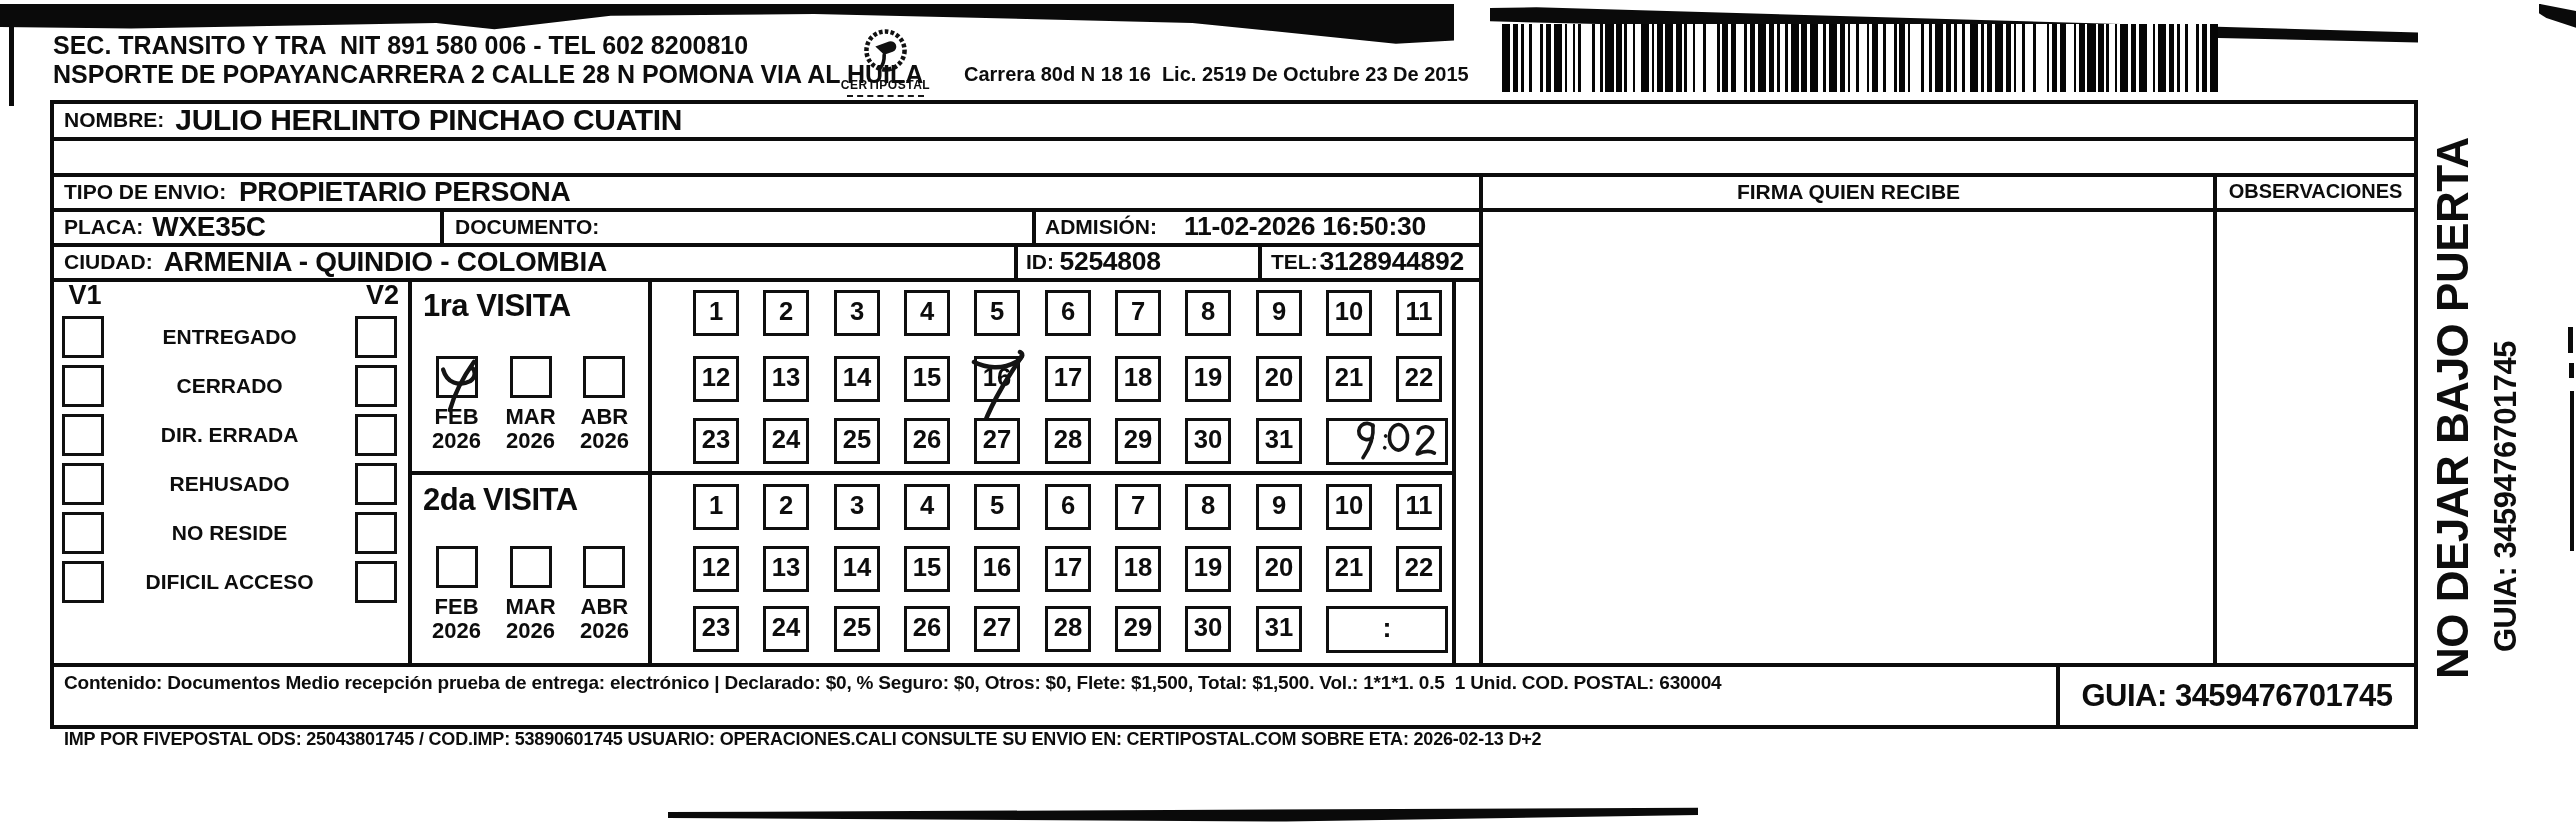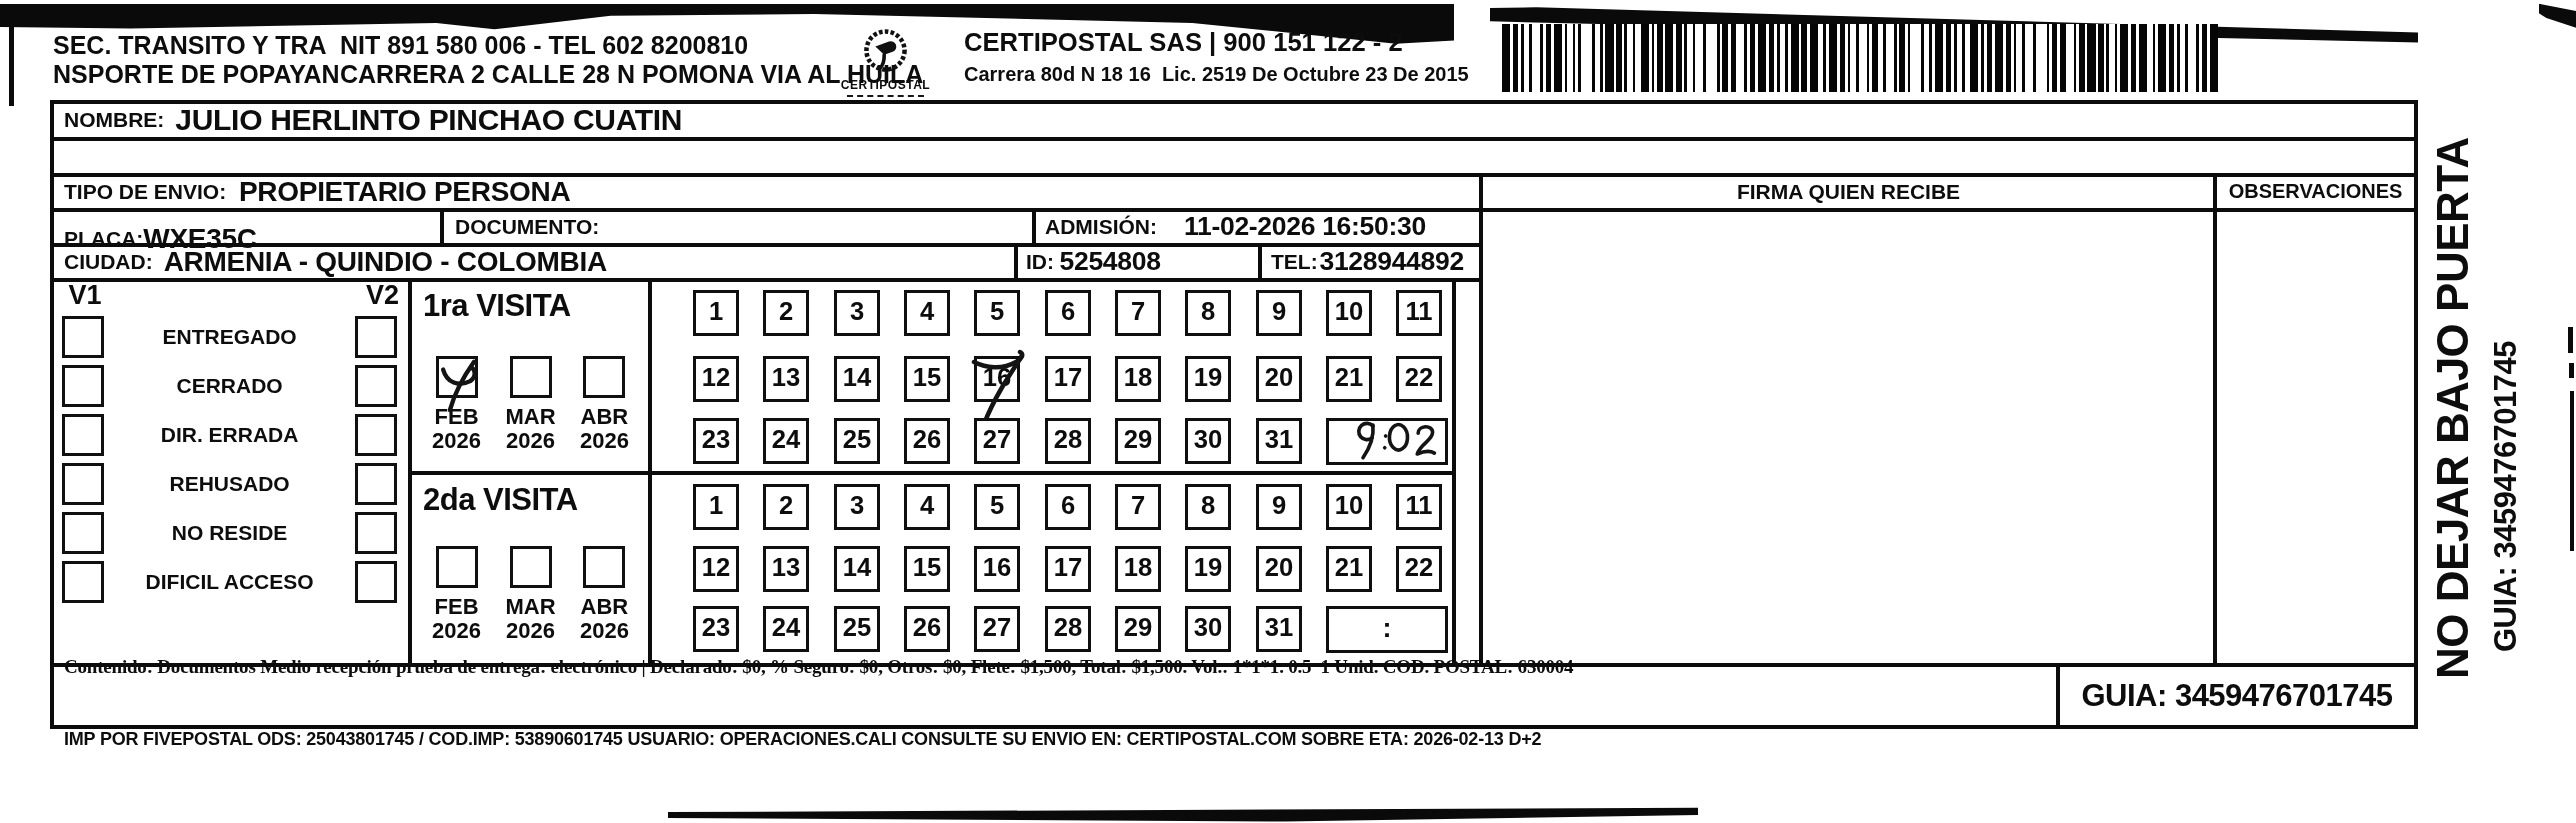--- a/index.html
+++ b/index.html
@@ -94,21 +94,20 @@
       <circle cx="0" cy="0" r="21" fill="none" stroke="#111" stroke-width="5" stroke-dasharray="4 2.5"></circle>
       <g transform="rotate(-20)">
         <path d="M-9,-8 h16 a6,6 0 0 1 0,12 h-10 z" fill="#111"></path>
         <path d="M-3,4 C-5,10 -8,14 -12,16" fill="none" stroke="#111" stroke-width="4" stroke-linecap="round"></path>
       </g>
     </svg>
     <div class="word">CERTIPOSTAL</div>
     <div class="squig"></div>
   </div>
 
-  <div class="carrier-1" style="left:964px;top:27px;">CERTIPOSTAL SAS | 900 151 122 - 2</div>
   <div class="carrier-2" style="left:964px;top:62px;">Carrera 80d N 18 16  Lic. 2519 De Octubre 23 De 2015</div>
 
   <div class="barcode" style="left:1502px;top:24px;width:731px;height:68px;">
       <div class="bar-b" style="width: 8.2px;"></div>
       <div class="bar-w" style="width: 2.7px;"></div>
       <div class="bar-b" style="width: 5.5px;"></div>
       <div class="bar-w" style="width: 2.7px;"></div>
       <div class="bar-b" style="width: 2.7px;"></div>
       <div class="bar-w" style="width: 5.5px;"></div>
       <div class="bar-b" style="width: 2.7px;"></div>
@@ -291,21 +290,21 @@
   <div class="ln" style="left:2056px;top:663px;width:3.7px;height:66px"></div>
 
   <div class="frow" style="left:64px;top:102px;height:35px;gap:11px;">
     <span class="flabel">NOMBRE:</span>
     <span class="fvalue">JULIO HERLINTO PINCHAO CUATIN</span>
   </div>
   <div class="frow" style="left:64px;top:175px;height:33px;gap:12.8px;">
     <span class="flabel">TIPO DE ENVIO:</span>
     <span class="fvalue sm">PROPIETARIO PERSONA</span>
   </div>
-  <div class="frow" style="left:64px;top:222px;height:33px;">
+  <div class="frow" style="left:64px;top:210px;height:33px;gap:9px;">
     <span class="flabel">PLACA:</span>
     <span class="fvalue sm">WXE35C</span>
   </div>
   <div class="frow" style="left:455px;top:210px;height:33px;gap:91px;">
     <span class="flabel">DOCUMENTO:</span>
   </div>
   <div class="frow" style="left:1045px;top:210px;height:33px;gap:27px;">
     <span class="flabel">ADMISIÓN:</span>
     <span class="fvalue sm" style="font-size:26.5px;">11-02-2026 16:50:30</span>
   </div>
@@ -490,21 +489,21 @@
       <div class="day-box" style="left: 322px; top: 131px;">27</div>
       <div class="day-box" style="left: 393px; top: 131px;">28</div>
       <div class="day-box" style="left: 463px; top: 131px;">29</div>
       <div class="day-box" style="left: 533px; top: 131px;">30</div>
       <div class="day-box" style="left: 604px; top: 131px;">31</div>
       <div class="time-box" style="left: 674px; top: 131px;">
         <span class="time-colon">:</span>
       </div>
     </div>
 
-  <div class="foot1" style="left:64px;top:656px;font-family:Liberation Serif, serif;">Contenido: Documentos Medio recepción prueba de entrega: electrónico | Declarado: $0, % Seguro: $0, Otros: $0, Flete: $1,500, Total: $1,500. Vol.: 1*1*1. 0.5  1 Unid. COD. POSTAL: 630004</div>
+  <div class="foot1" style="left:64px;top:672px;">Contenido: Documentos Medio recepción prueba de entrega: electrónico | Declarado: $0, % Seguro: $0, Otros: $0, Flete: $1,500, Total: $1,500. Vol.: 1*1*1. 0.5  1 Unid. COD. POSTAL: 630004</div>
   <div class="foot2" style="left:64px;top:698px;">IMP POR FIVEPOSTAL ODS: 25043801745 / COD.IMP: 53890601745 USUARIO: OPERACIONES.CALI CONSULTE SU ENVIO EN: CERTIPOSTAL.COM SOBRE ETA: 2026-02-13 D+2</div>
   <div class="guia-cell" style="left:2060px;top:663px;width:354px;height:66px;">GUIA: 3459476701745</div>
 
   <div class="side-note">
     <div class="side-l1">NO DEJAR BAJO PUERTA</div>
     <div class="side-l2">GUIA: 3459476701745</div>
   </div>
 
 </div>
 

